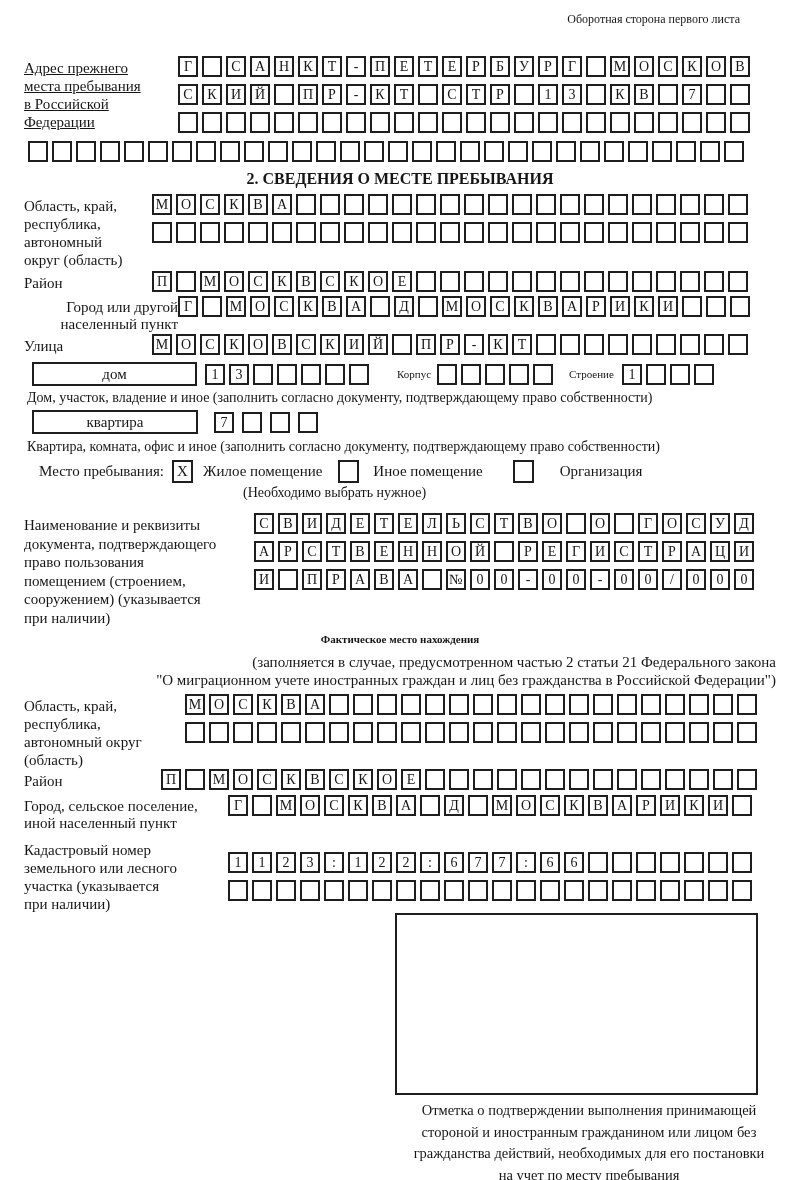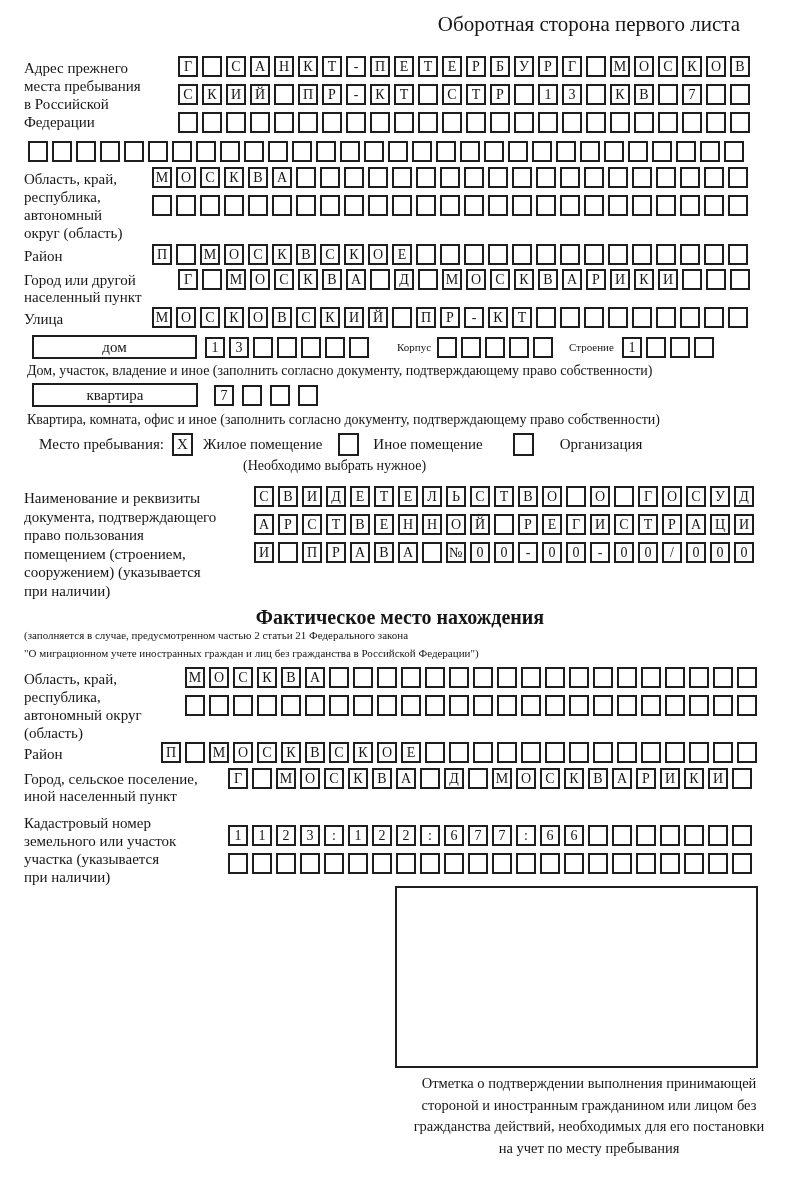--- a/index.html
+++ b/index.html
@@ -6,48 +6,48 @@
   html, body { background: #fff; }
   body { width: 800px; height: 1180px; overflow: hidden; }
   .page {
     width: 800px; height: 1180px;
     padding: 12px 24px 0 24px;
     font-family: "Liberation Serif", "DejaVu Serif", serif;
     color: #161616;
     background: #fff;
     overflow: hidden;
   }
-  .header-note { text-align: right; padding-right: 36px; font-size: 21px; height: 18px; }
+  .header-note { text-align: right; padding-right: 36px; font-size: 12px; height: 18px; }
 
   .fblock { display: flex; align-items: flex-start; }
   .flabel { font-size: 15px; line-height: 18px; white-space: pre-line; padding-top: 3px; }
   .rows-col { display: flex; flex-direction: column; }
 
   .cells { display: flex; height: 21px; }
   .cells + .cells { margin-top: 7px; }
   .cell {
     width: 20px; height: 21px; flex: 0 0 20px;
     border: 2px solid #1e1e1e; margin-right: 4px;
     display: flex; align-items: center; justify-content: center;
     font-size: 14px; line-height: 17px; background: #fff;
   }
 
   .note-center { text-align: center; font-size: 13.5px; line-height: 17px; }
   .note-left { font-size: 14px; line-height: 17px; margin-left: 3px; }
   .sec-title { text-align: center; font-size: 16px; font-weight: bold; height: 19px; }
 
   .prev-block { margin-top: 26px; }
-  .prev-block .flabel { flex: 0 0 154px; }
+  .prev-block .flabel { flex: 0 0 154px; text-decoration: underline; }
   .extra-row { margin-top: 8px; margin-left: 4px; }
   .mnote1 { margin-top: 5px; }
   .mtitle2 { margin-top: 8px; }
 
   .region2 { margin-top: 5px; } .region2 .flabel { flex: 0 0 128px; }
   .district2 { margin-top: 2px; } .district2 .flabel { flex: 0 0 128px; }
-  .city2 { margin-top: 4px; } .city2 .flabel { flex: 0 0 154px; line-height: 17px; }
+  .city2 { margin-top: 4px; } .city2 .flabel { flex: 0 0 154px; line-height: 17px; text-align: right; }
   .street2 { margin-top: 1px; } .street2 .flabel { flex: 0 0 128px; }
 
   .house-row { margin-top: 7px; display: flex; align-items: center; height: 24px; }
   .bigbox {
     border: 2px solid #1e1e1e; height: 24px;
     display: flex; align-items: center; justify-content: center;
     font-size: 15px; background: #fff;
   }
   .house-bigbox { width: 165px; margin-left: 8px; }
   .house-cells { margin-left: 8px; }
@@ -73,22 +73,22 @@
   .stay-row .o1lbl { margin-left: 10px; }
   .stay-row .o2box { margin-left: 16px; }
   .stay-row .o2lbl { margin-left: 14px; }
   .stay-row .o3box { margin-left: 30px; }
   .stay-row .o3lbl { margin-left: 26px; }
   .stay-note { margin-top: 1px; margin-left: 219px; font-size: 14px; line-height: 17px; }
 
   .doc-block { margin-top: 12px; }
   .doc-block .flabel { flex: 0 0 230px; line-height: 18.5px; }
 
-  .fact-title { margin-top: 6px; text-align: center; font-size: 20px; font-weight: bold; height: 18px; }
-  .fact-notes { margin-top: 3px; text-align: left; font-size: 11px; line-height: 17.5px; }
+  .fact-title { margin-top: 6px; text-align: center; font-size: 11px; font-weight: bold; height: 18px; }
+  .fact-notes { margin-top: 3px; text-align: right; font-size: 15px; line-height: 17.5px; }
 
   .fact-region { margin-top: 5px; } .fact-region .flabel { flex: 0 0 161px; }
   .fact-district { margin-top: 0; } .fact-district .flabel { flex: 0 0 137px; }
   .fact-city { margin-top: 5px; } .fact-city .flabel { flex: 0 0 204px; line-height: 17px; }
   .cadastral { margin-top: 6px; } .cadastral .flabel { flex: 0 0 204px; }
   .cadastral .rows-col { padding-top: 14px; }
 
   .stamp-box {
     margin-left: 371px; width: 363px; height: 182px;
     border: 2px solid #1e1e1e; background: #fff;
@@ -215,20 +215,21 @@
       <span class="cell"></span>
       <span class="cell"></span>
       <span class="cell"></span>
       <span class="cell"></span>
       <span class="cell"></span>
       <span class="cell"></span>
       <span class="cell"></span>
       <span class="cell"></span>
     </div>
 
+  <div class="sec-title mtitle2">2. СВЕДЕНИЯ О МЕСТЕ ПРЕБЫВАНИЯ</div>
 
   <div class="fblock region2">
     <div class="flabel">Область, край,
 республика,
 автономный
 округ (область)</div>
     <div class="rows-col">
       <div class="cells">
           <span class="cell">М</span>
           <span class="cell">О</span>
@@ -632,21 +633,21 @@
         <span class="cell">Р</span>
         <span class="cell">И</span>
         <span class="cell">К</span>
         <span class="cell">И</span>
         <span class="cell"></span>
       </div>
   </div>
 
   <div class="fblock cadastral">
     <div class="flabel">Кадастровый номер
-земельного или участок
+земельного или лесного
 участка (указывается
 при наличии)</div>
     <div class="rows-col">
       <div class="cells">
           <span class="cell">1</span>
           <span class="cell">1</span>
           <span class="cell">2</span>
           <span class="cell">3</span>
           <span class="cell">:</span>
           <span class="cell">1</span>

